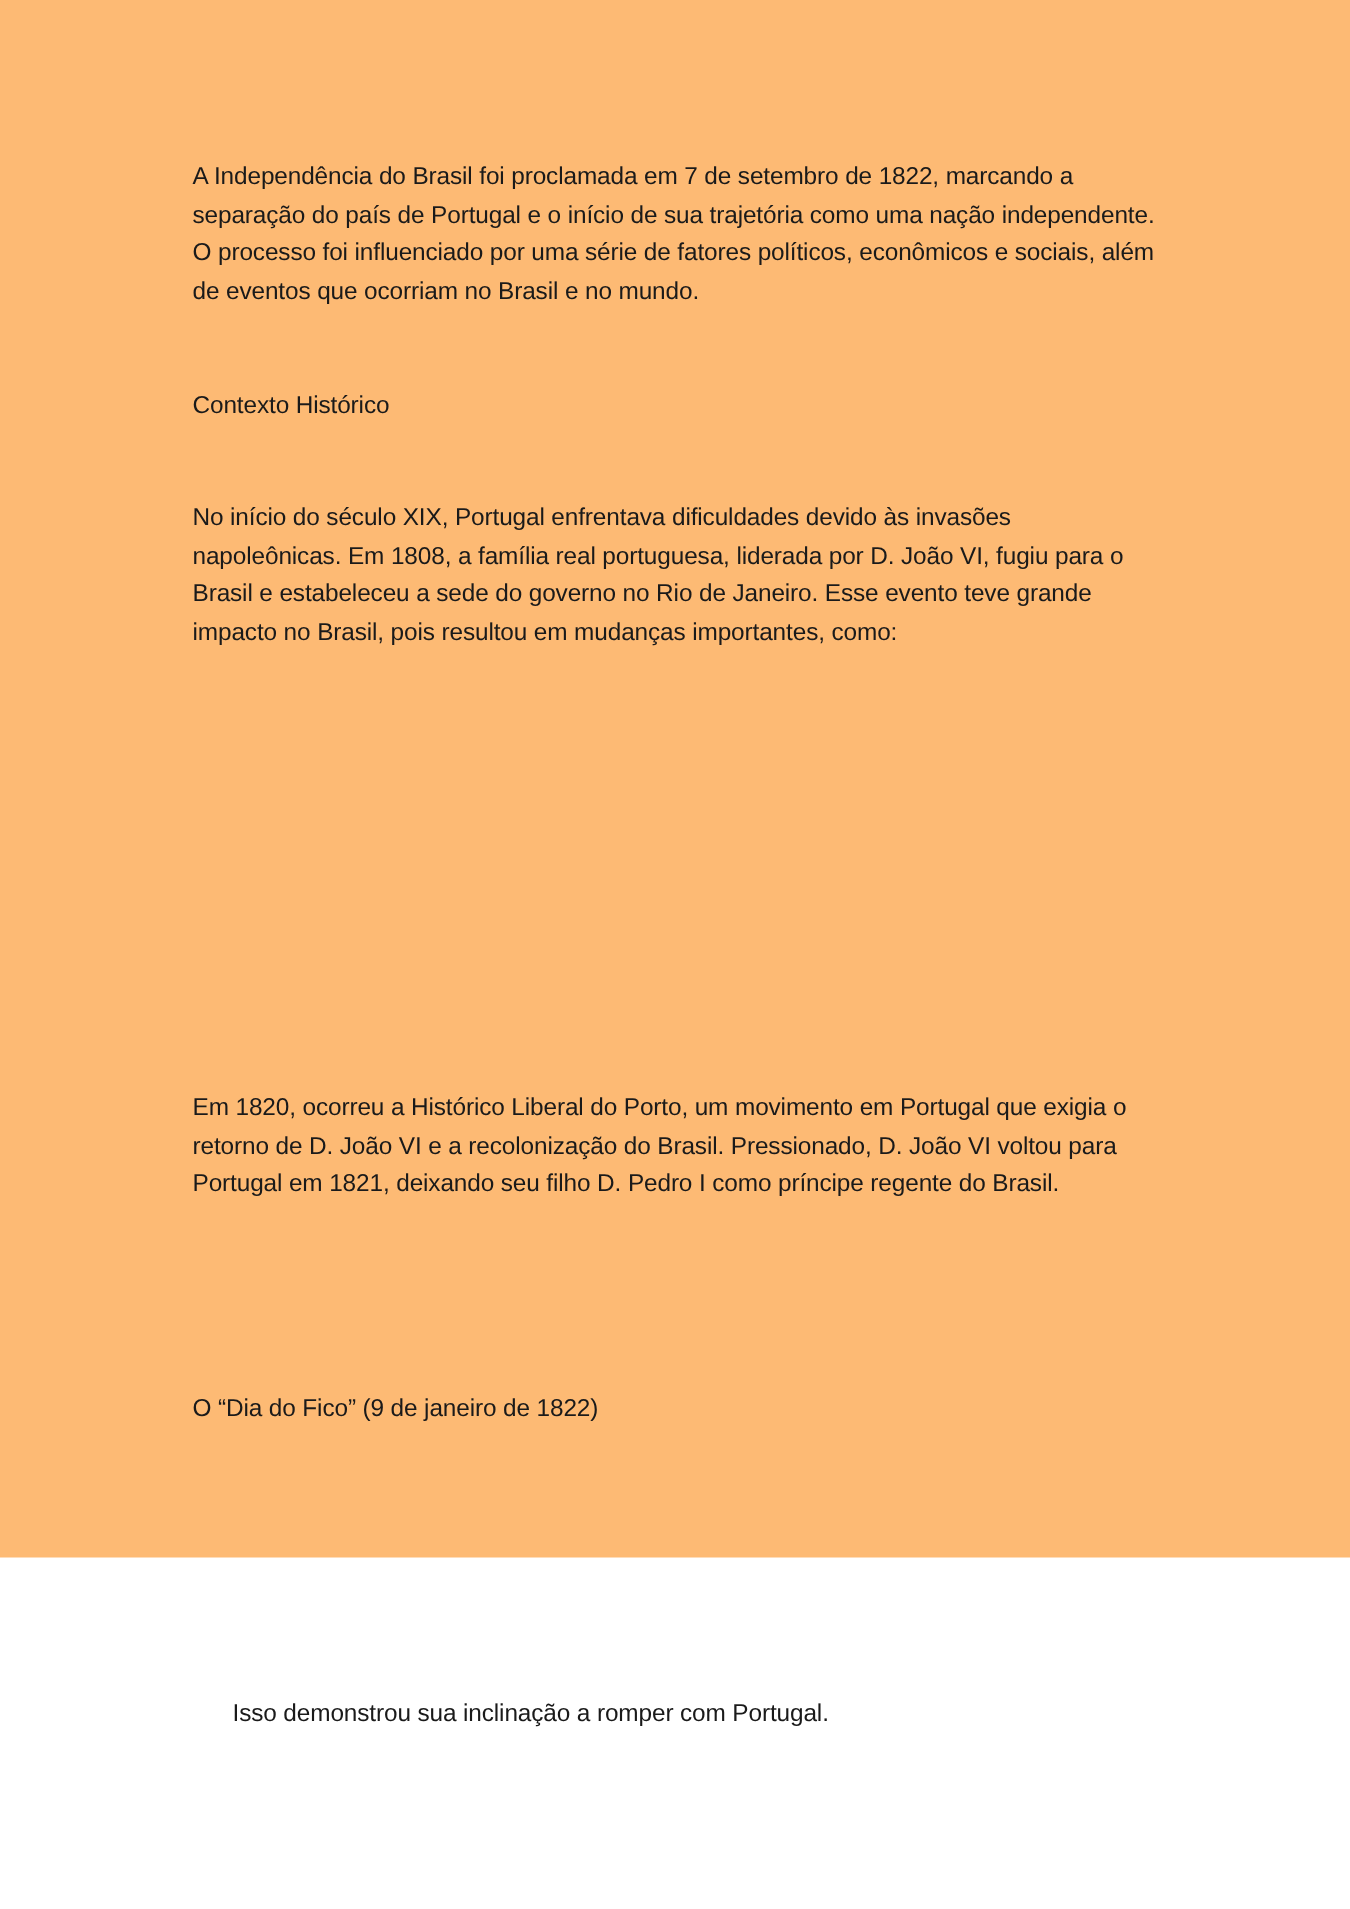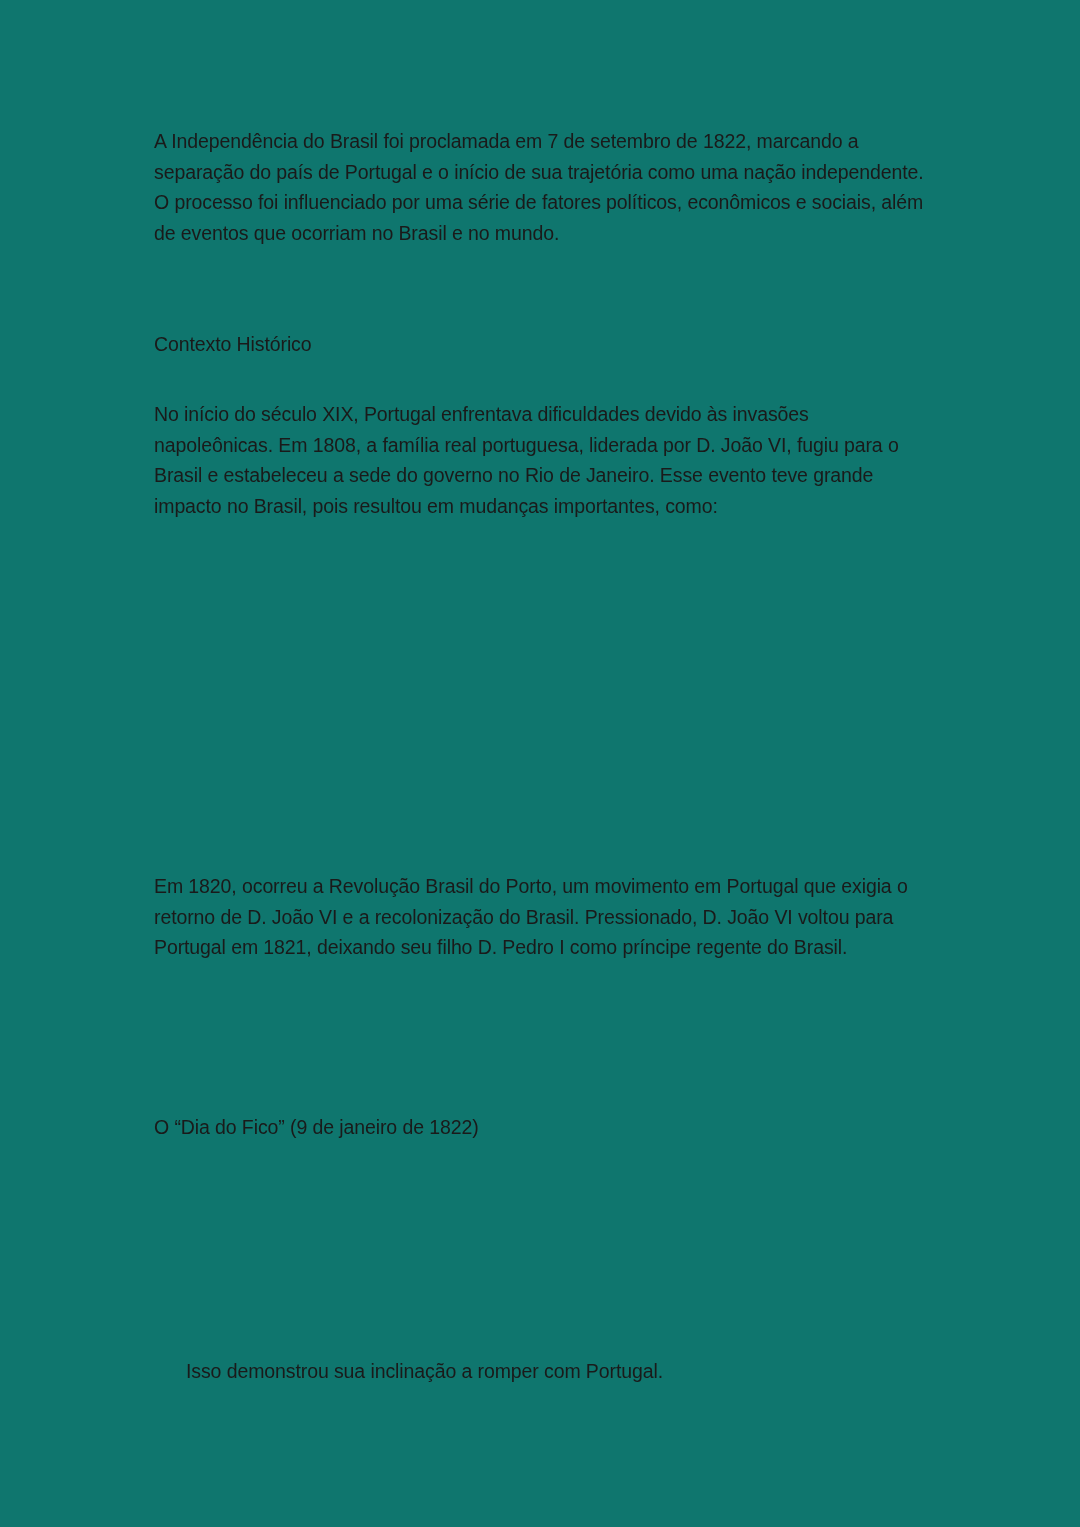--- a/index.html
+++ b/index.html
@@ -1,27 +1,27 @@
 <!DOCTYPE html>
 <html><head>
 <meta charset="utf-8">
 <style>
   html, body { margin: 0; padding: 0; background: #ffffff; }
   body { width: 1080px; height: 1527px; position: relative; overflow: hidden; }
-  .page { position: absolute; left: 0; top: 0; width: 1080px; height: 1527px; background: #0f766e; }
+  .page { position: absolute; left: 0; top: 0; width: 1080px; height: 1246px; background: #fdba74; }
   .p {
     position: absolute; left: 154px; width: 775px;
     font-family: "Liberation Sans", sans-serif;
     font-size: 19.5px; line-height: 30.6px; color: #1a1a1a;
     margin: 0; letter-spacing: -0.1px;
   }
 </style>
 </head>
 <body>
 
 <div class="page">
   <p class="p" style="top:126px;">A Independência do Brasil foi proclamada em 7 de setembro de 1822, marcando a separação do país de Portugal e o início de sua trajetória como uma nação independente. O processo foi influenciado por uma série de fatores políticos, econômicos e sociais, além de eventos que ocorriam no Brasil e no mundo.</p>
-  <p class="p" style="top:309px;margin-top:20px;">Contexto Histórico</p>
+  <p class="p" style="top:309px;">Contexto Histórico</p>
   <p class="p" style="top:399px;">No início do século XIX, Portugal enfrentava dificuldades devido às invasões napoleônicas. Em 1808, a família real portuguesa, liderada por D. João VI, fugiu para o Brasil e estabeleceu a sede do governo no Rio de Janeiro. Esse evento teve grande impacto no Brasil, pois resultou em mudanças importantes, como:</p>
-  <p class="p" style="top:871px;">Em 1820, ocorreu a Revolução Brasil do Porto, um movimento em Portugal que exigia o retorno de D. João VI e a recolonização do Brasil. Pressionado, D. João VI voltou para Portugal em 1821, deixando seu filho D. Pedro I como príncipe regente do Brasil.</p>
+  <p class="p" style="top:871px;">Em 1820, ocorreu a Histórico Liberal do Porto, um movimento em Portugal que exigia o retorno de D. João VI e a recolonização do Brasil. Pressionado, D. João VI voltou para Portugal em 1821, deixando seu filho D. Pedro I como príncipe regente do Brasil.</p>
   <p class="p" style="top:1112px;">O “Dia do Fico” (9 de janeiro de 1822)</p>
   <p class="p" style="top:1356px;margin-left:32px;">Isso demonstrou sua inclinação a romper com Portugal.</p>
 </div>
 
 </body></html>

